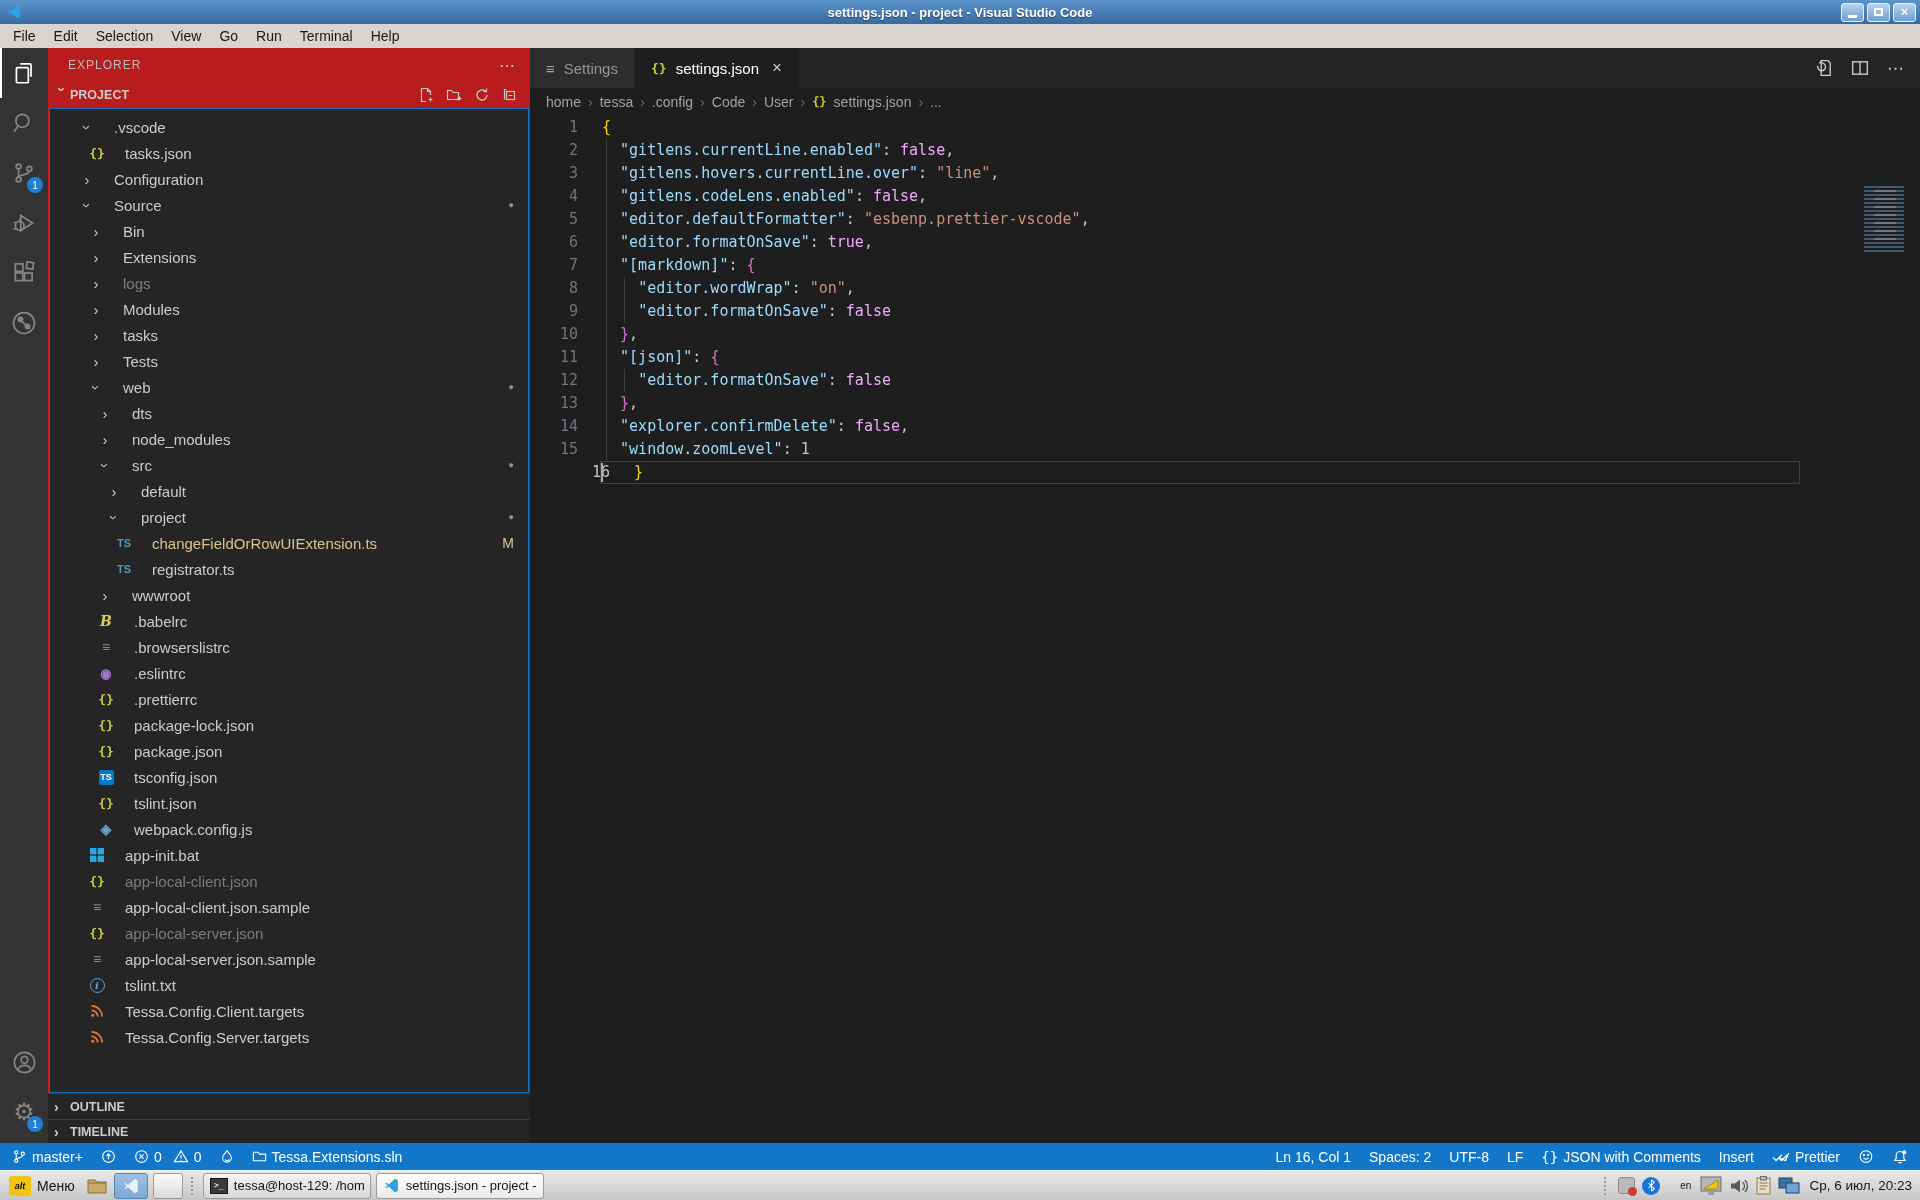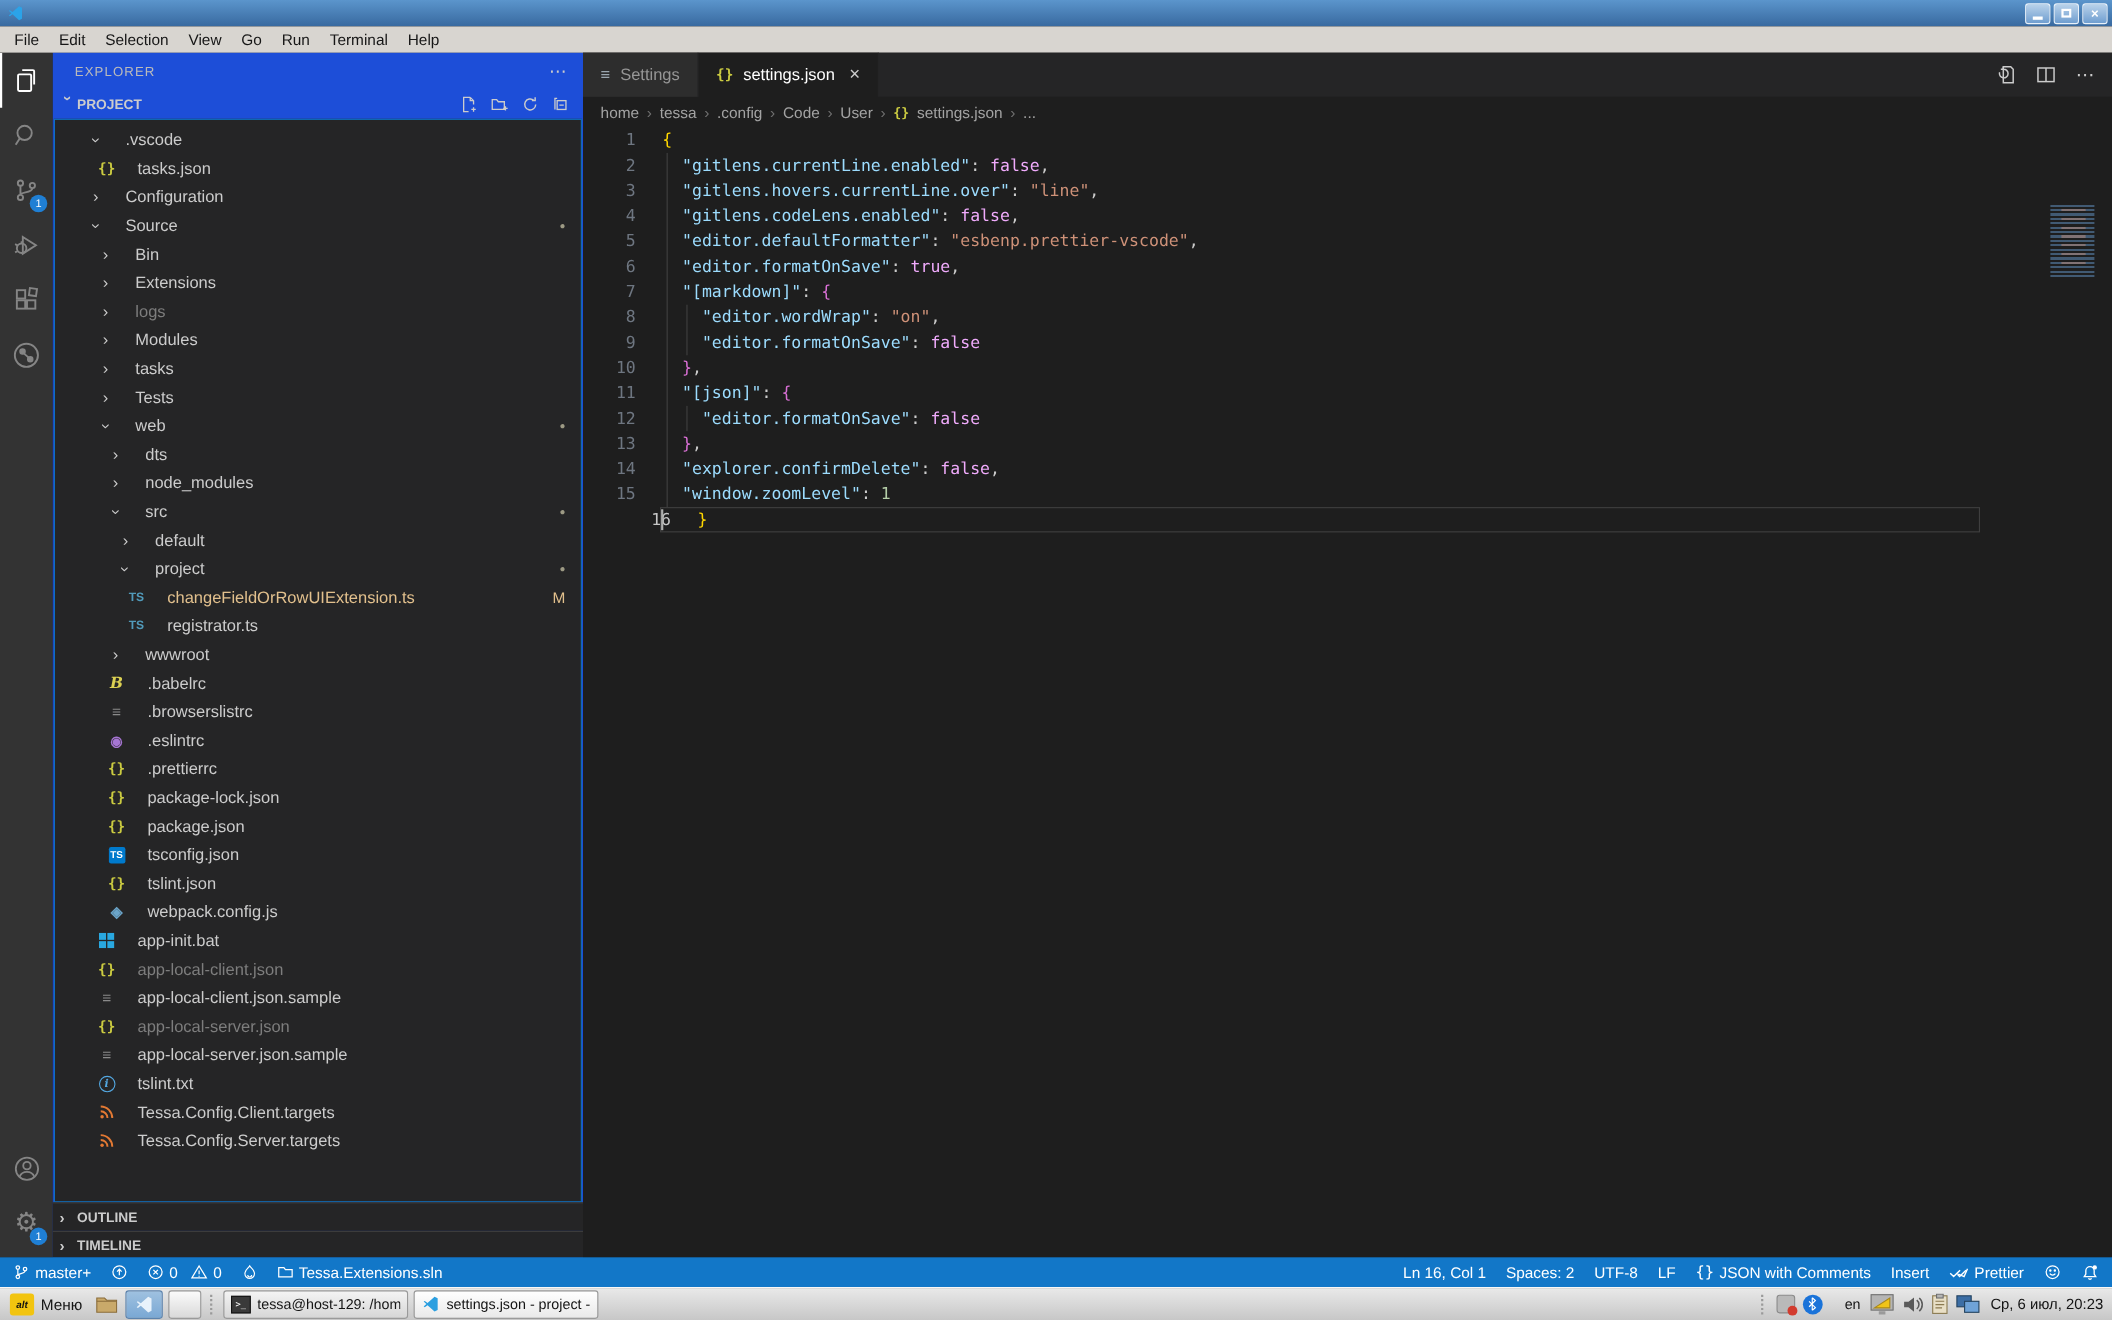--- a/index.html
+++ b/index.html
@@ -32,21 +32,21 @@
   .activitybar { width:48px; background:#333333; display:flex; flex-direction:column; align-items:center; }
   .ab-item { width:48px; height:50px; display:flex; align-items:center; justify-content:center;
     position:relative; color:#858585; }
   .ab-item.active { color:#ffffff; box-shadow:inset 2px 0 0 #ffffff; }
   .ab-badge { position:absolute; right:5px; bottom:5px; background:#1f7fd4; color:#fff; border-radius:50%;
     min-width:16px; height:16px; font-size:10px; display:flex; align-items:center; justify-content:center; }
   .ab-spacer { flex:1; }
   .gear-glyph { font-size:24px; line-height:1; }
 
   
-  .sidebar { width:482px; background:#1d4ed8; position:relative; color:#cccccc; }
+  .sidebar { width:482px; background:#b91c1c; position:relative; color:#cccccc; }
   .sb-header { height:34px; display:flex; align-items:center; padding:0 14px 0 20px; font-size:12px;
     letter-spacing:1px; color:#bbbbbb; }
   .sb-more { margin-left:auto; font-size:16px; color:#cccccc; letter-spacing:1px; }
   .proj-header { height:26px; display:flex; align-items:center; font-size:12.5px; font-weight:bold;
     color:#cccccc; padding-left:6px; }
   .proj-twisty { font-size:14px; width:16px; display:inline-block; transform:rotate(90deg); color:#cccccc; }
   .proj-actions { margin-left:auto; display:flex; gap:12px; padding-right:12px; align-items:center; }
   .tree-box { position:absolute; top:60px; left:1px; right:1px; bottom:50px; border:1px solid #0e70c0;
     overflow:hidden; padding-top:5px; background:#252526; }
   .tree-row { height:26px; display:flex; align-items:center; font-size:15px; white-space:nowrap; color:#cccccc; }
@@ -139,32 +139,33 @@
   .term-ico { width:18px; height:16px; flex:0 0 18px; background:#3a3a3a; border:1px solid #141414;
     color:#fff; font-size:8px; font-family:"DejaVu Sans Mono",monospace; display:flex; align-items:center;
     justify-content:center; }
   .tray { margin-left:auto; display:flex; align-items:center; gap:7px; padding-right:4px; }
   .tray-lock { position:relative; width:17px; height:17px; background:#b9b9b9; border:1px solid #8a8a8a;
     border-radius:3px; }
   .tray-lock::after { content:""; position:absolute; right:-3px; bottom:-3px; width:9px; height:9px;
     background:#d23b2e; border-radius:50%; }
   .bt-ico { width:18px; height:18px; border-radius:50%; background:#1a73d9; display:flex;
     align-items:center; justify-content:center; }
-  .kb-layout { font-size:13px; padding:0 2px;margin-left:11px; }
+  .kb-layout { font-size:10px; padding:0 2px;margin-left:11px; }
   .clock { font-size:13.5px; white-space:nowrap; padding-left:2px; }
 </style>
 </head>
 <body>
 
 <div class="titlebar">
   <span class="tb-logo">
     <svg width="16" height="16" viewBox="0 0 24 24">
         <path d="M17 2.5 L8 10.5 L4.5 8 L3 8.7 L6.5 12 L3 15.3 L4.5 16 L8 13.5 L17 21.5 L21 19.5 V4.5 Z" fill="#2ba3e8"></path>
       </svg>
   </span>
+  <span class="tb-title">settings.json - project - Visual Studio Code</span>
   <span class="tb-controls">
     <span class="tb-btn">
         <span class="glyph-min"></span>
       </span>
     <span class="tb-btn">
         <span class="glyph-max"></span>
       </span>
     <span class="tb-btn">×</span>
   </span>
 </div>

